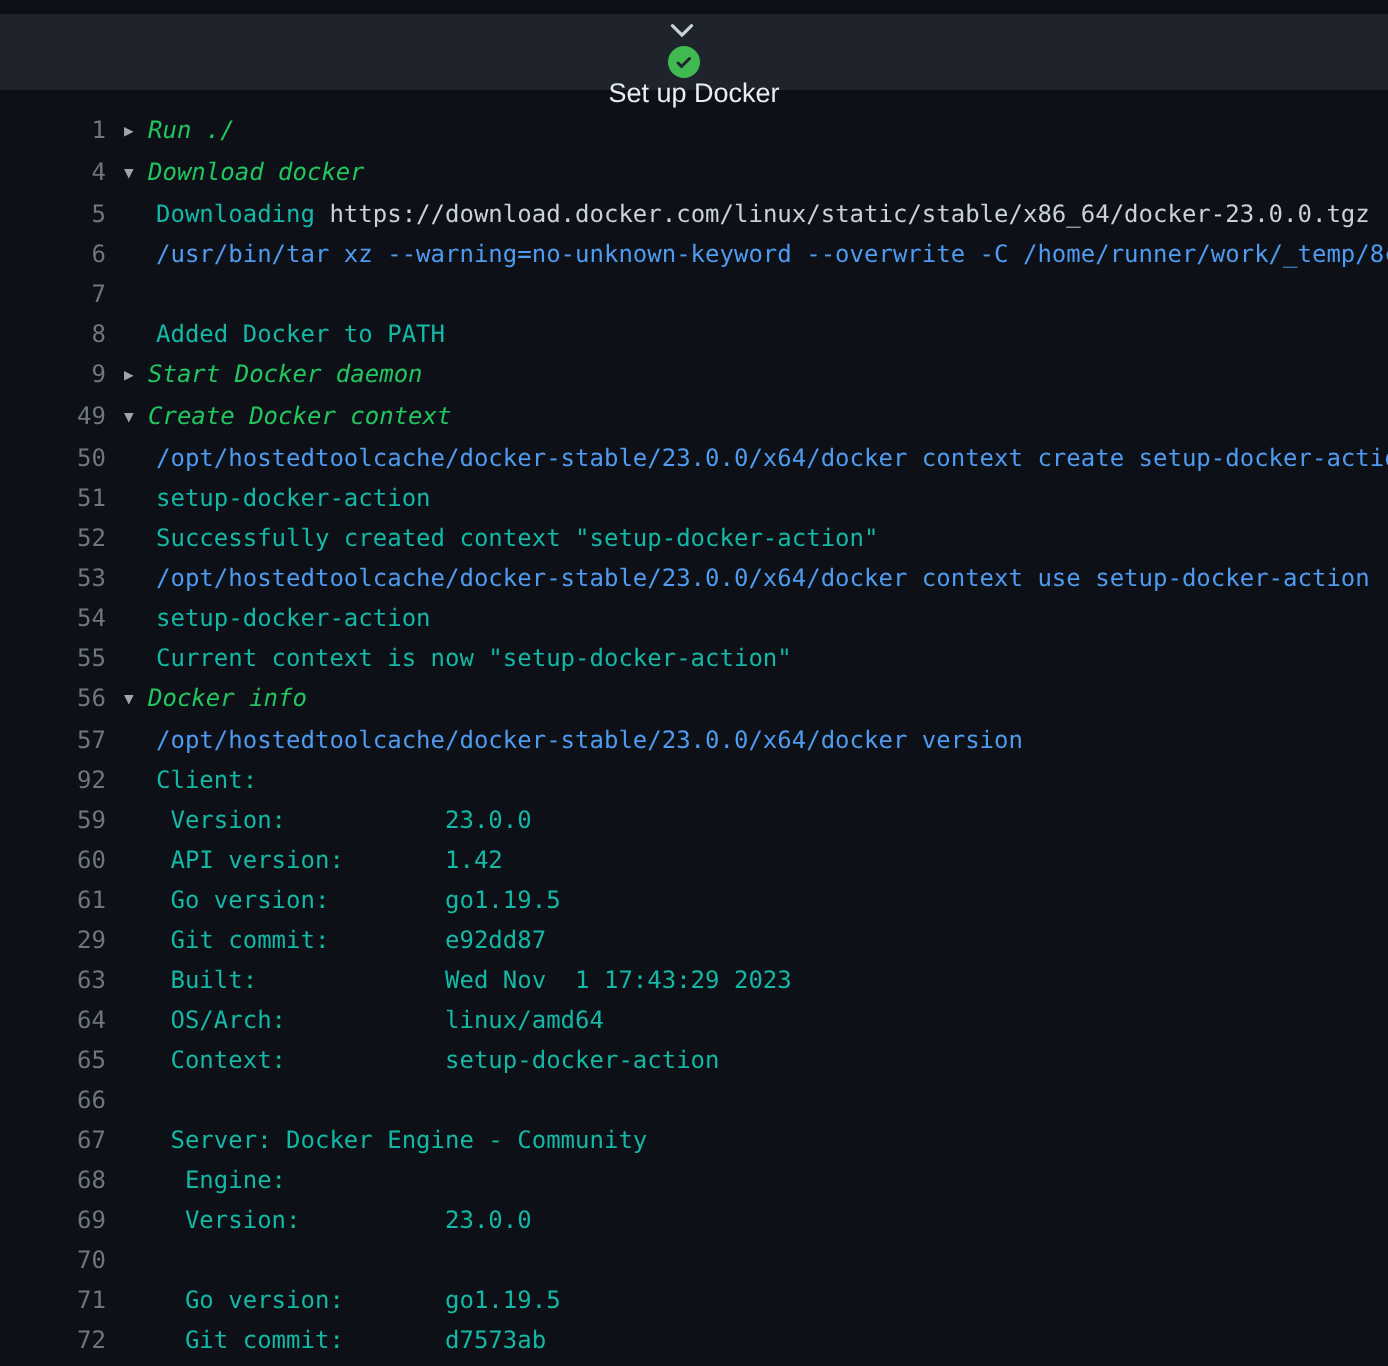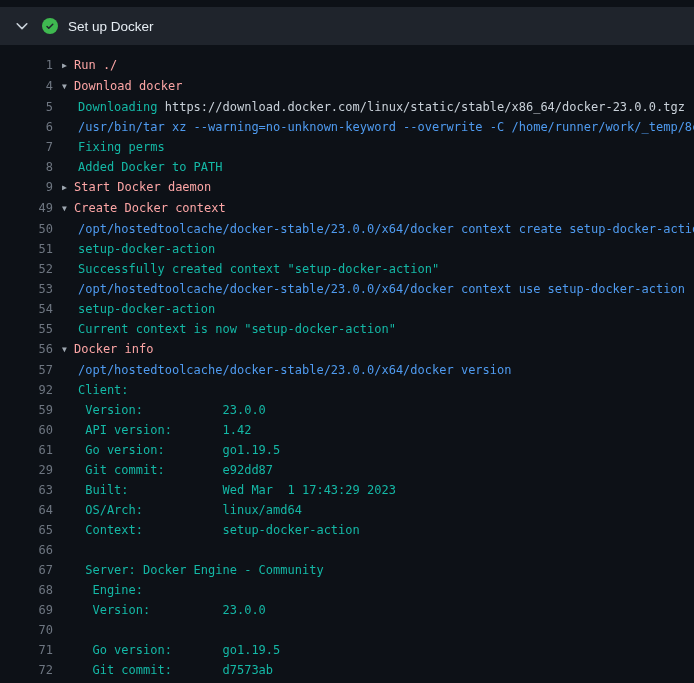--- a/index.html
+++ b/index.html
@@ -13,20 +13,21 @@
   .page { width: 694px; height: 683px; padding-top: 7px; box-sizing: border-box; }
 
   
   .step-header {
     height: 38px;
     background: #1f242c;
     display: flex;
     align-items: center;
     padding: 0 14px;
     cursor: pointer;
+    flex-direction: column;
   }
   .chev { display: inline-flex; width: 16px; height: 16px; margin-right: 12px; }
   .status { display: inline-flex; width: 16px; height: 16px; margin-right: 10px; }
   .step-title {
     font-family: "Liberation Sans", sans-serif;
     font-size: 13.5px;
     color: #e6edf3;
   }
 
   
@@ -47,21 +48,21 @@
   .content { margin-left: 9px; white-space: pre; overflow: hidden; }
   .row.child .content { padding-left: 16px; }
   .row.group { cursor: pointer; }
   .arrow {
     display: inline-block;
     width: 12px;
     font-size: 8px;
     color: #9ea7b0;
     vertical-align: 1px;
   }
-  .seg-group { color: #fca5a5; }
+  .seg-group { color: #22c55e; font-style: italic; }
   .seg-plain { color: #14b8a6; }
   .seg-command { color: #4f9bf0; }
   .seg-link { color: #c9d1d9; cursor: pointer; }
 </style>
 </head>
 <body>
 
 <div class="page">
   <div class="step-header">
     <span class="chev">
@@ -89,21 +90,20 @@
       <div class="row child">
         <span class="num">5</span>
         <span class="content"><span class="seg-plain">Downloading </span><span class="seg-link">https://download.docker.com/linux/static/stable/x86_64/docker-23.0.0.tgz</span></span>
       </div>
       <div class="row child">
         <span class="num">6</span>
         <span class="content"><span class="seg-command">/usr/bin/tar xz --warning=no-unknown-keyword --overwrite -C /home/runner/work/_temp/8c9</span></span>
       </div>
       <div class="row child">
         <span class="num">7</span>
-        <span class="content"><span class="seg-plain">Fixing perms</span></span>
       </div>
       <div class="row child">
         <span class="num">8</span>
         <span class="content"><span class="seg-plain">Added Docker to PATH</span></span>
       </div>
       <div class="row group">
         <span class="num">9</span>
         <span class="content"><span class="arrow">▶</span><span class="seg-group">Start Docker daemon</span></span>
       </div>
       <div class="row group">
@@ -157,21 +157,21 @@
       <div class="row child">
         <span class="num">61</span>
         <span class="content"><span class="seg-plain"> Go version:        go1.19.5</span></span>
       </div>
       <div class="row child">
         <span class="num">29</span>
         <span class="content"><span class="seg-plain"> Git commit:        e92dd87</span></span>
       </div>
       <div class="row child">
         <span class="num">63</span>
-        <span class="content"><span class="seg-plain"> Built:             Wed Mar  1 17:43:29 2023</span></span>
+        <span class="content"><span class="seg-plain"> Built:             Wed Nov  1 17:43:29 2023</span></span>
       </div>
       <div class="row child">
         <span class="num">64</span>
         <span class="content"><span class="seg-plain"> OS/Arch:           linux/amd64</span></span>
       </div>
       <div class="row child">
         <span class="num">65</span>
         <span class="content"><span class="seg-plain"> Context:           setup-docker-action</span></span>
       </div>
       <div class="row child">

